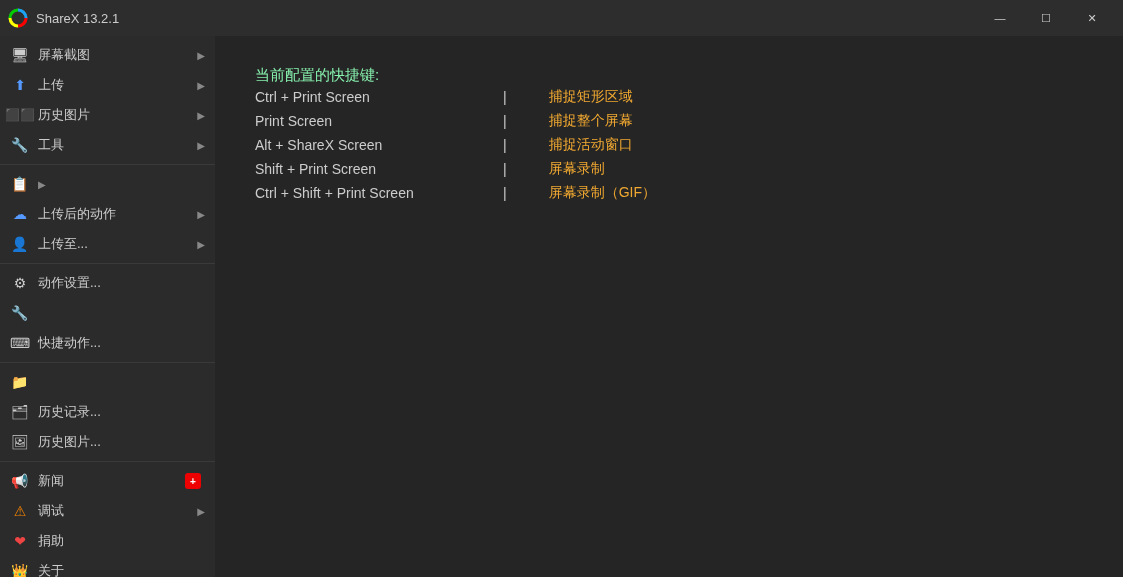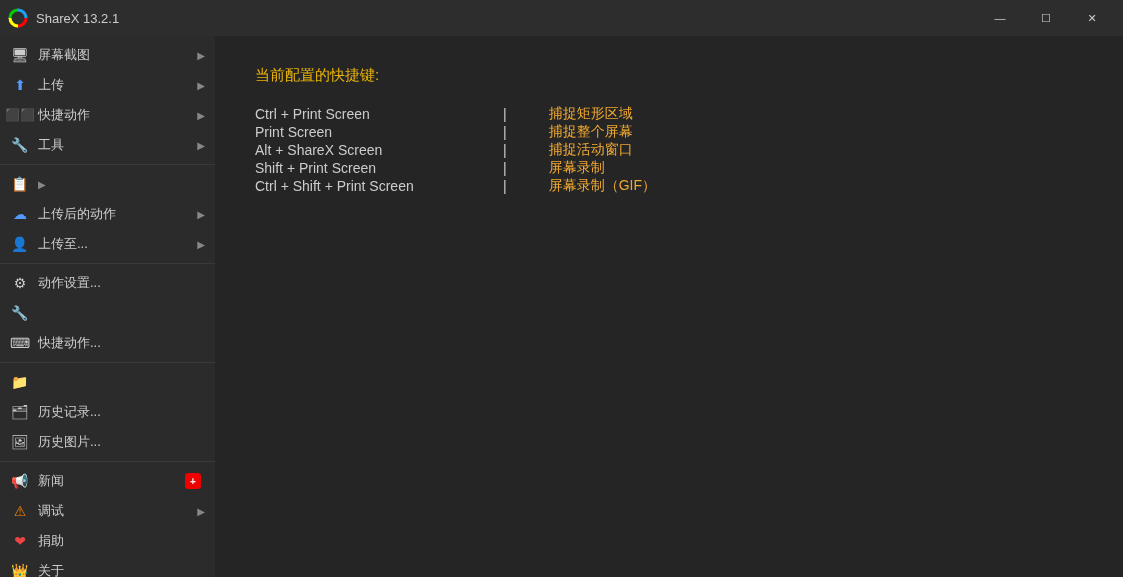--- a/index.html
+++ b/index.html
@@ -117,26 +117,27 @@
 
     
     .content {
       flex: 1;
       background: #252525;
       padding: 30px 40px;
       overflow-y: auto;
     }
     .content-title {
       font-size: 15px;
-      color: #eab308;
-      margin-bottom: 20px;
+      color: #86efac;
+      margin-bottom: 3px;
     }
     .shortcut-list {
       display: flex;
       flex-direction: column;
+      gap: 6px;
     }
     .shortcut-row {
       display: flex;
       align-items: center;
       font-size: 14px;
     }
     .shortcut-key {
       color: #ccc;
       min-width: 240px;
     }
@@ -180,21 +181,21 @@
         <span class="sidebar-label">屏幕截图</span>
         <span class="sidebar-arrow">▶</span>
       </div>
       <div class="sidebar-item">
         <div class="sidebar-icon" style="color:#5599ff;">⬆</div>
         <span class="sidebar-label">上传</span>
         <span class="sidebar-arrow">▶</span>
       </div>
       <div class="sidebar-item">
         <div class="sidebar-icon" style="font-size:12px;">⬛⬛</div>
-        <span class="sidebar-label">快捷动作</span>
+        <span class="sidebar-label">历史图片</span>
         <span class="sidebar-arrow">▶</span>
       </div>
       <div class="sidebar-item">
         <div class="sidebar-icon" style="color:#f00;">🔧</div>
         <span class="sidebar-label">工具</span>
         <span class="sidebar-arrow">▶</span>
       </div>
 
       <div class="divider"></div>
 

